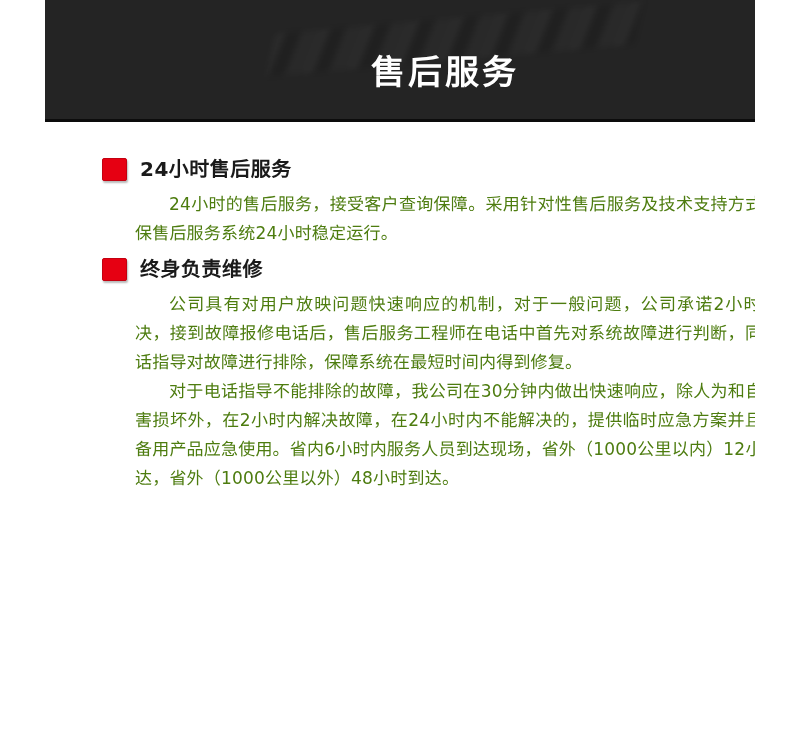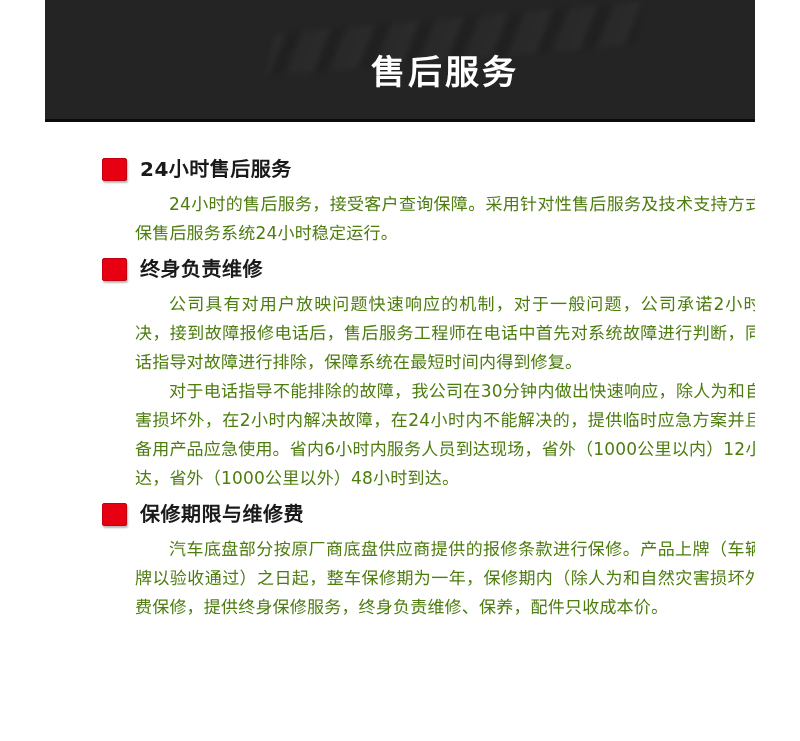--- a/index.html
+++ b/index.html
@@ -123,22 +123,15 @@
 
     <div class="section">
       <div class="section-head">
         <span class="bullet"></span>
         <h2 class="section-title">终身负责维修</h2>
       </div>
       <p class="para">公司具有对用户放映问题快速响应的机制，对于一般问题，公司承诺2小时内解决，接到故障报修电话后，售后服务工程师在电话中首先对系统故障进行判断，同时电话指导对故障进行排除，保障系统在最短时间内得到修复。</p>
       <p class="para">对于电话指导不能排除的故障，我公司在30分钟内做出快速响应，除人为和自然灾害损坏外，在2小时内解决故障，在24小时内不能解决的，提供临时应急方案并且提供备用产品应急使用。省内6小时内服务人员到达现场，省外（1000公里以内）12小时到达，省外（1000公里以外）48小时到达。</p>
     </div>
 
-    <div class="section">
-      <div class="section-head">
-        <span class="bullet"></span>
-        <h2 class="section-title">保修期限与维修费</h2>
-      </div>
-      <p class="para">汽车底盘部分按原厂商底盘供应商提供的报修条款进行保修。产品上牌（车辆不上牌以验收通过）之日起，整车保修期为一年，保修期内（除人为和自然灾害损坏外）免费保修，提供终身保修服务，终身负责维修、保养，配件只收成本价。</p>
-    </div>
 
   </div>
 </div>
 
 </body></html>

